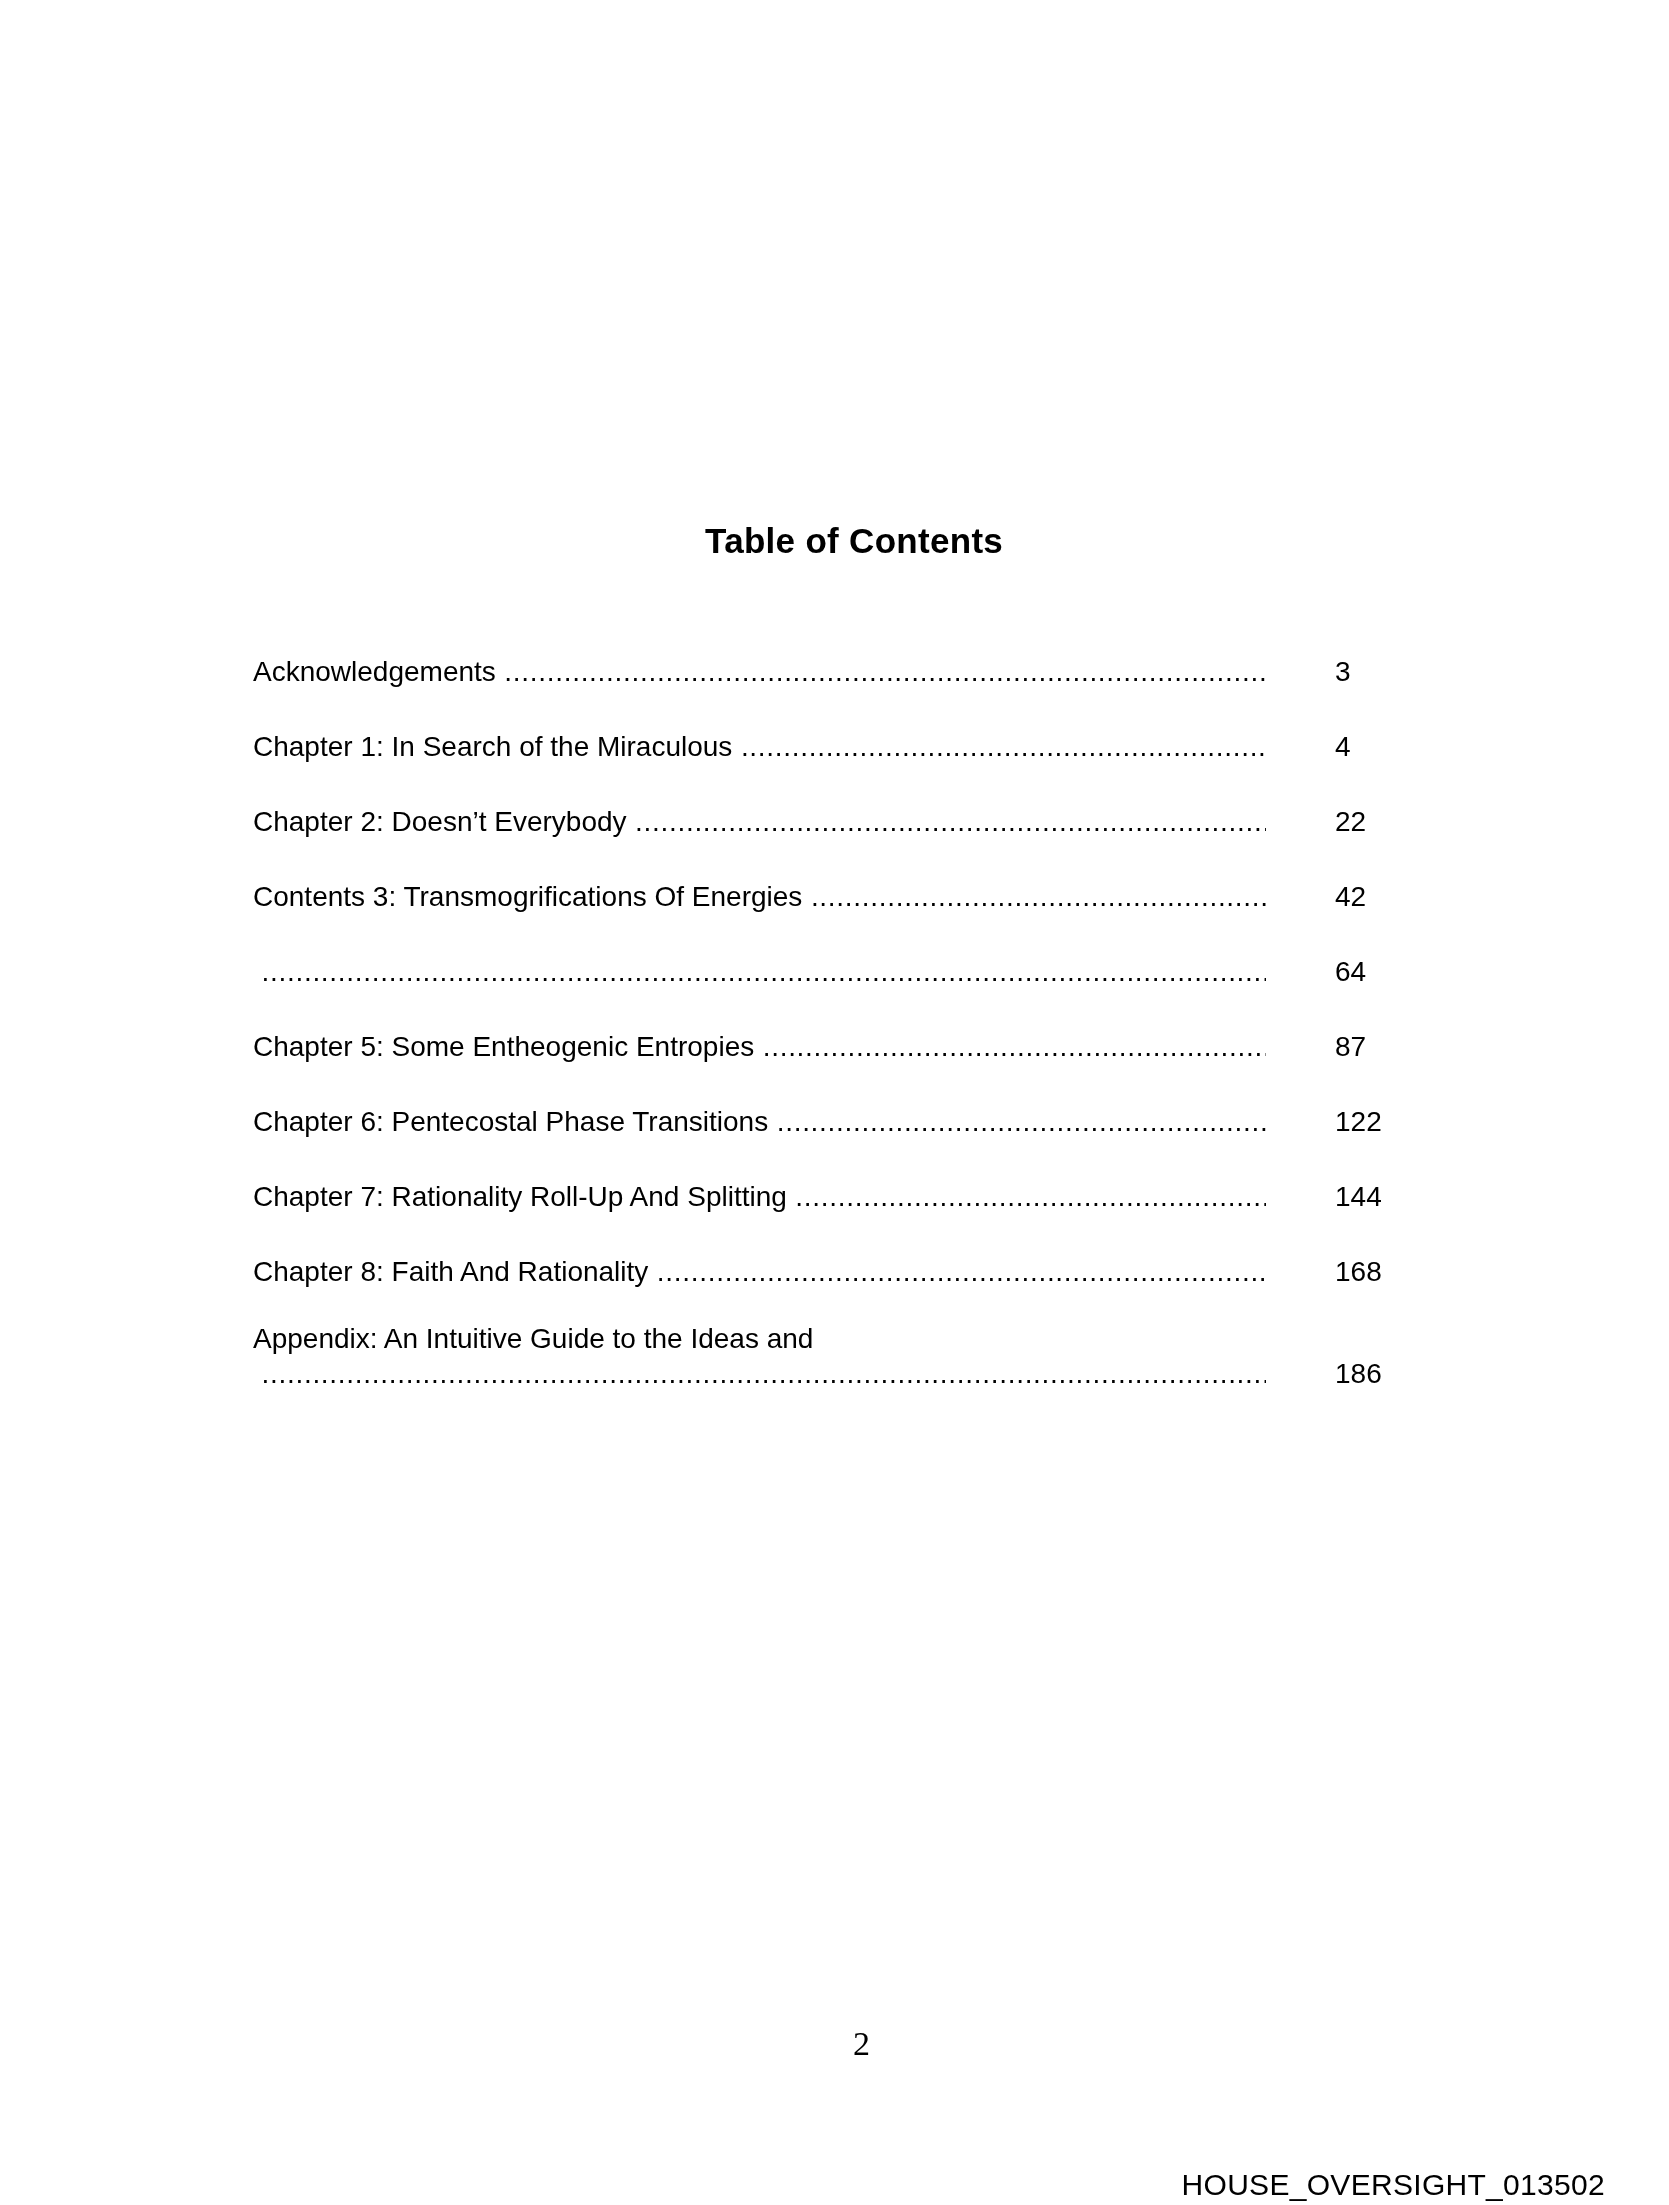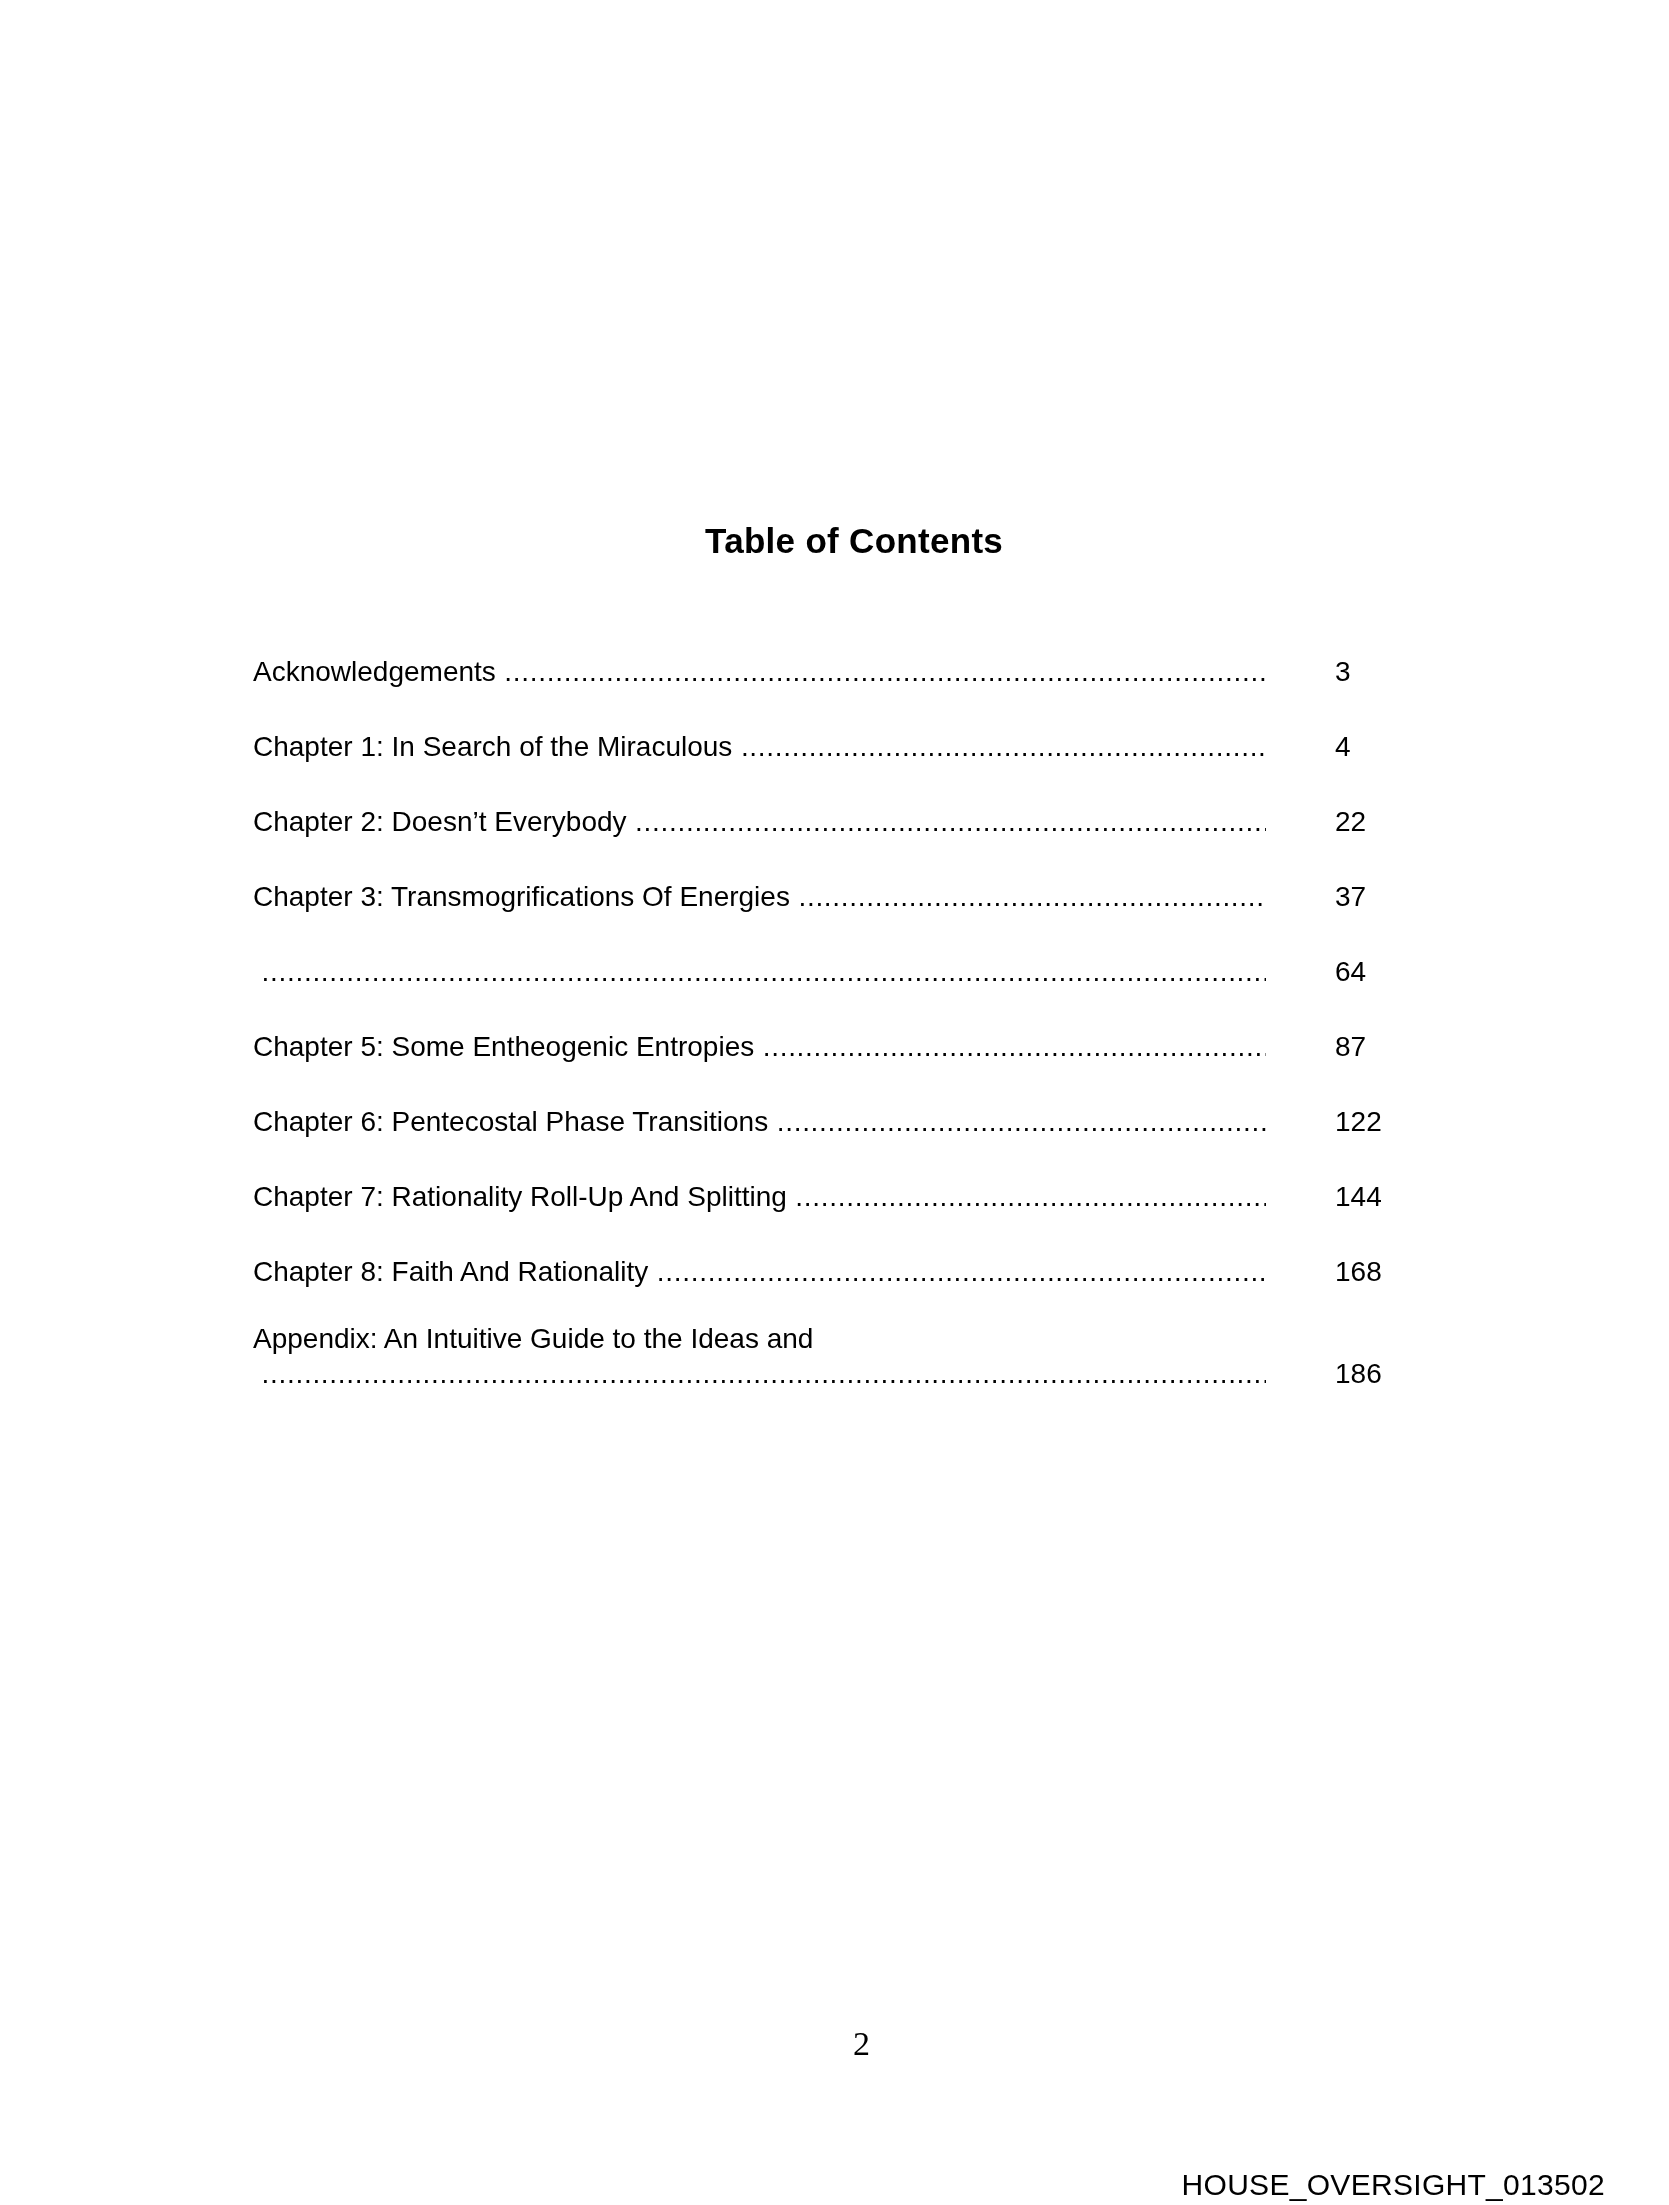--- a/index.html
+++ b/index.html
@@ -105,23 +105,23 @@
       <span class="toc-page">4</span>
     </div>
 
     <div class="toc-row">
       <span class="toc-label">Chapter 2: Doesn’t Everybody</span>
       <span class="toc-leader">........................................................................................................................</span>
       <span class="toc-page">22</span>
     </div>
 
     <div class="toc-row">
-      <span class="toc-label">Chapter 3: Transmogrifications Of Energies</span>
+      <span class="toc-label">Contents 3: Transmogrifications Of Energies</span>
       <span class="toc-leader">........................................................................................................................</span>
-      <span class="toc-page">37</span>
+      <span class="toc-page">42</span>
     </div>
 
     <div class="toc-row">
       <span class="toc-leader">........................................................................................................................</span>
       <span class="toc-page">64</span>
     </div>
 
     <div class="toc-row">
       <span class="toc-label">Chapter 5: Some Entheogenic Entropies</span>
       <span class="toc-leader">........................................................................................................................</span>

